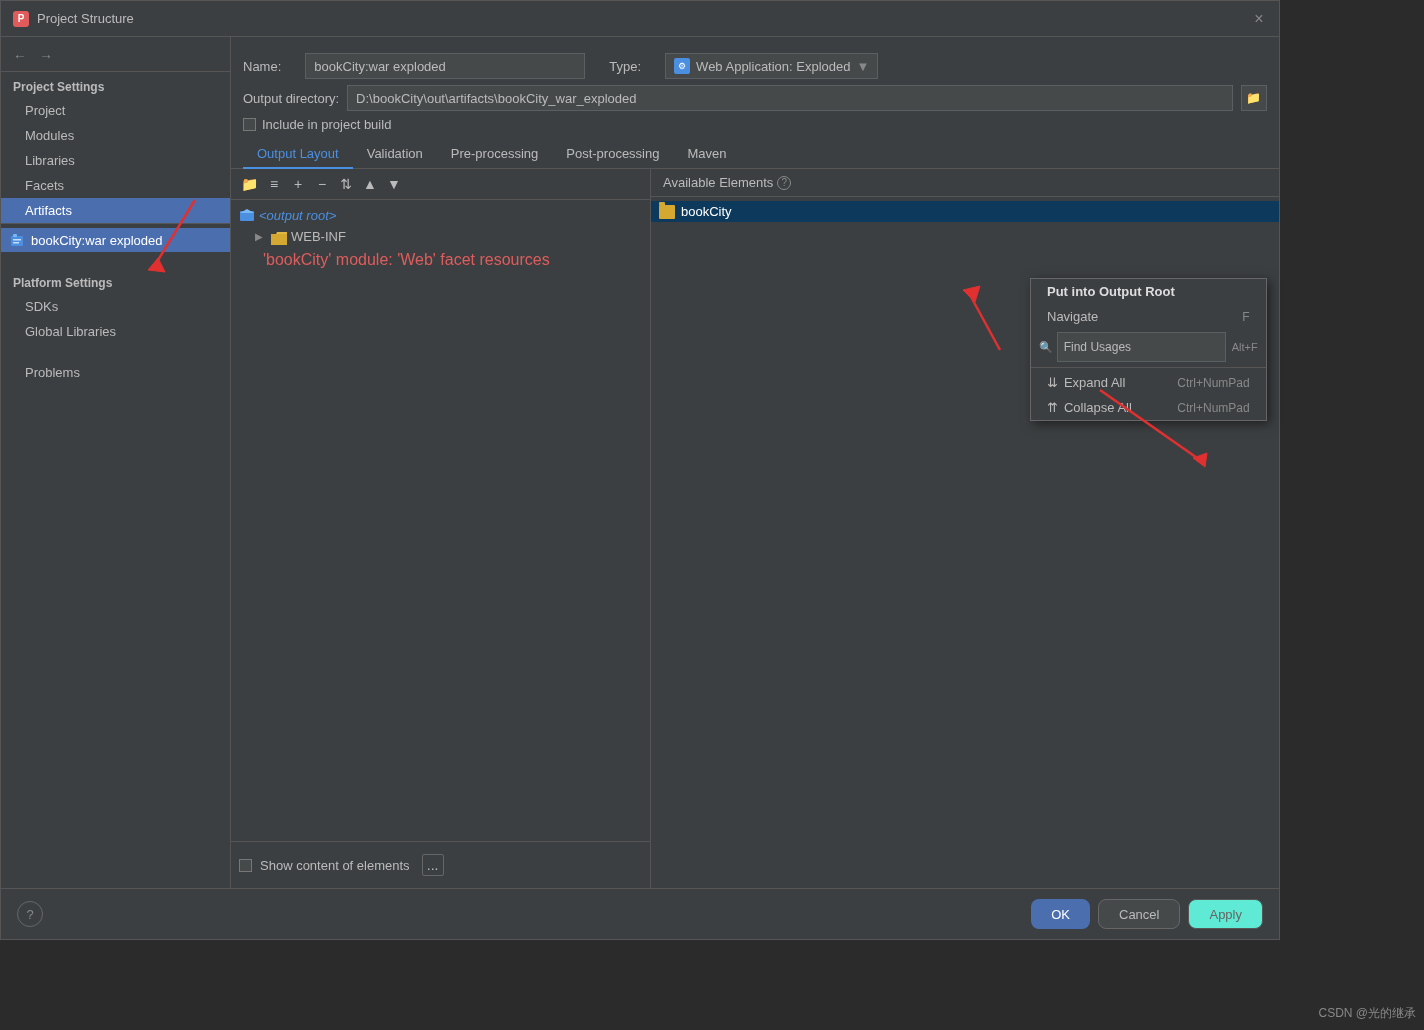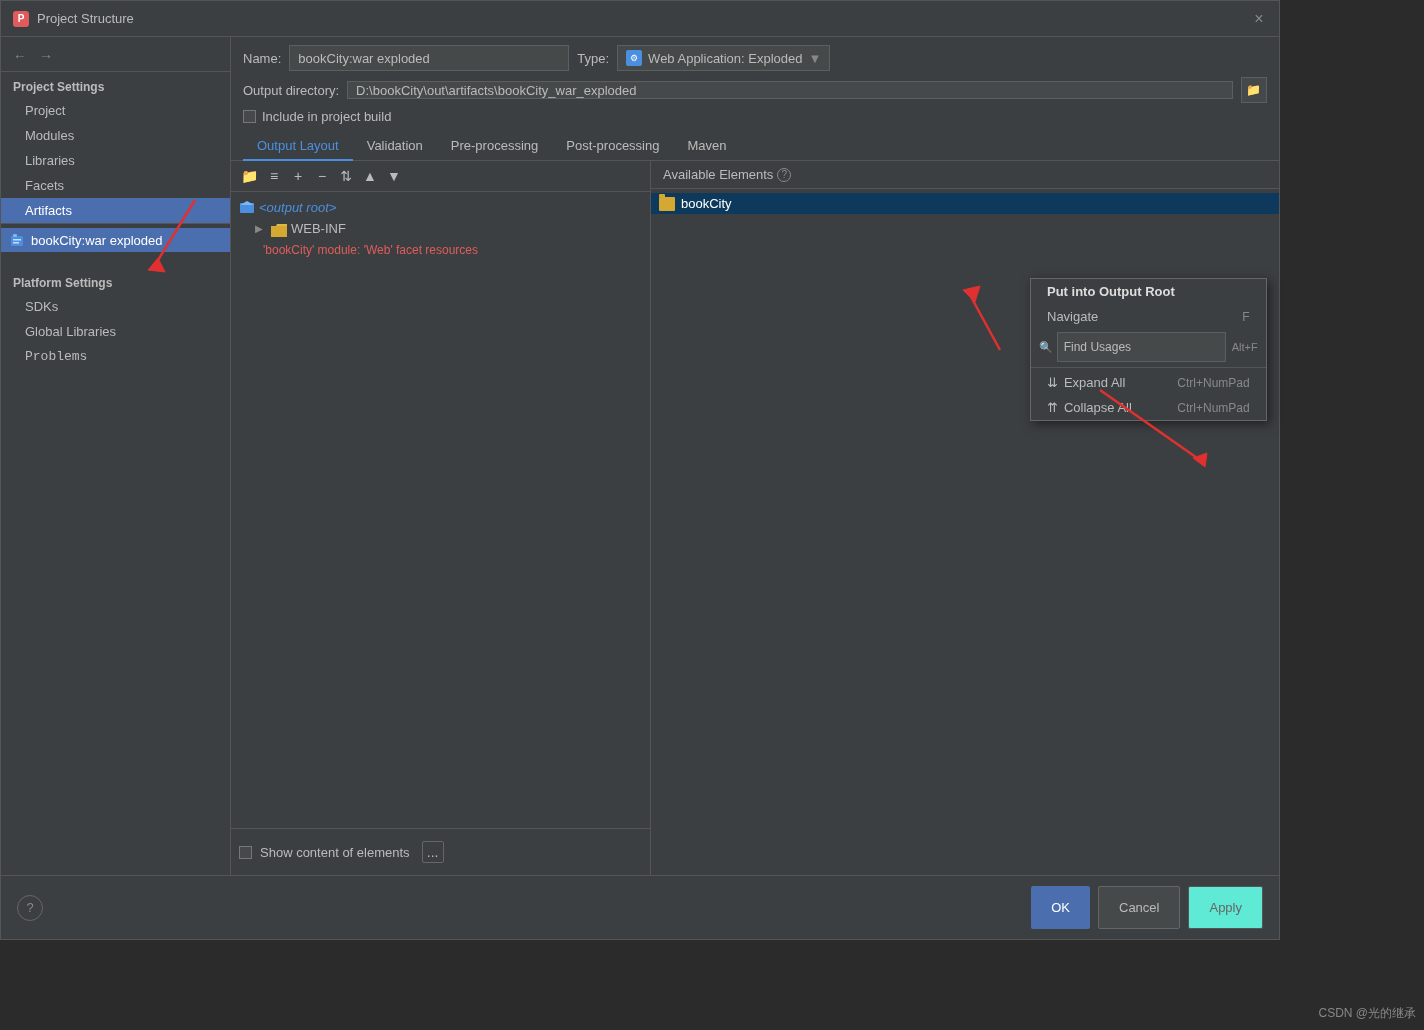--- a/index.html
+++ b/index.html
@@ -149,21 +149,22 @@
     .main-content {
       flex: 1;
       display: flex;
       flex-direction: column;
       overflow: hidden;
     }
 
     .field-row {
       display: flex;
       align-items: center;
-      gap: 8px;
+      gap: 24px;
+      margin-top: 8px;
     }
 
     .field-label {
       color: #bbbbbb;
       font-size: 13px;
       white-space: nowrap;
     }
 
     .text-input {
       background: #45494a;
@@ -209,21 +210,21 @@
       margin-top: 6px;
     }
 
     .output-dir-input {
       flex: 1;
       background: #45494a;
       border: 1px solid #5a5f61;
       color: #bbbbbb;
       padding: 3px 8px;
       font-size: 13px;
-      height: 18px;
+      height: 26px;
     }
 
     .dir-browse-btn {
       width: 26px;
       height: 26px;
       background: #45494a;
       border: 1px solid #5a5f61;
       color: #bbbbbb;
       display: flex;
       align-items: center;
@@ -322,21 +323,21 @@
       color: #bbbbbb;
     }
 
     .tree-item-icon {
       margin-right: 4px;
       font-size: 12px;
     }
 
     .tree-item.output-root { color: #4b8fe0; font-style: italic; }
     .tree-item.web-inf { color: #bbbbbb; }
-    .tree-item.error-text { color: #e05c5c; font-size: 12px; padding-left: 16px; }
+    .tree-item.error-text { color: #e05c5c; font-size: 16px; padding-left: 16px; }
 
     .tree-expander {
       width: 16px;
       font-size: 10px;
       color: #888;
     }
 
     .panel-footer {
       border-top: 1px solid #555;
       padding: 12px 8px;
@@ -484,22 +485,22 @@
       align-items: center;
       background: #3c3f41;
       flex-shrink: 0;
     }
 
     .btn {
       padding: 5px 20px;
       font-size: 13px;
       cursor: pointer;
       border: none;
-      border-radius: 2px;
-      height: 43px;
+      border-radius: 8px;
+      height: 30px;
     }
 
     .btn-primary {
       background: #4b6eaf;
       color: white;
     }
 
     .btn-secondary {
       background: #45494a;
       border: 1px solid #666;
@@ -603,21 +604,21 @@
       </div>
 
       <div style="margin-top: 12px;">
         <div class="sidebar-section-title">
           Platform Settings
         </div>
         <div class="sidebar-item">SDKs</div>
         <div class="sidebar-item">Global Libraries</div>
       </div>
 
-      <div style="margin-top: 0; font-family: Liberation Mono, monospace;">
+      <div style="margin-top: 16px;">
         <div class="sidebar-item">Problems</div>
       </div>
     </div>
 
     <div class="main-content">
 
       <div class="header-section">
         <div class="field-row" style="margin-bottom:6px;">
           <span class="field-label">Name:</span>
           <input class="text-input name-input" type="text" value="bookCity:war exploded" style="">

